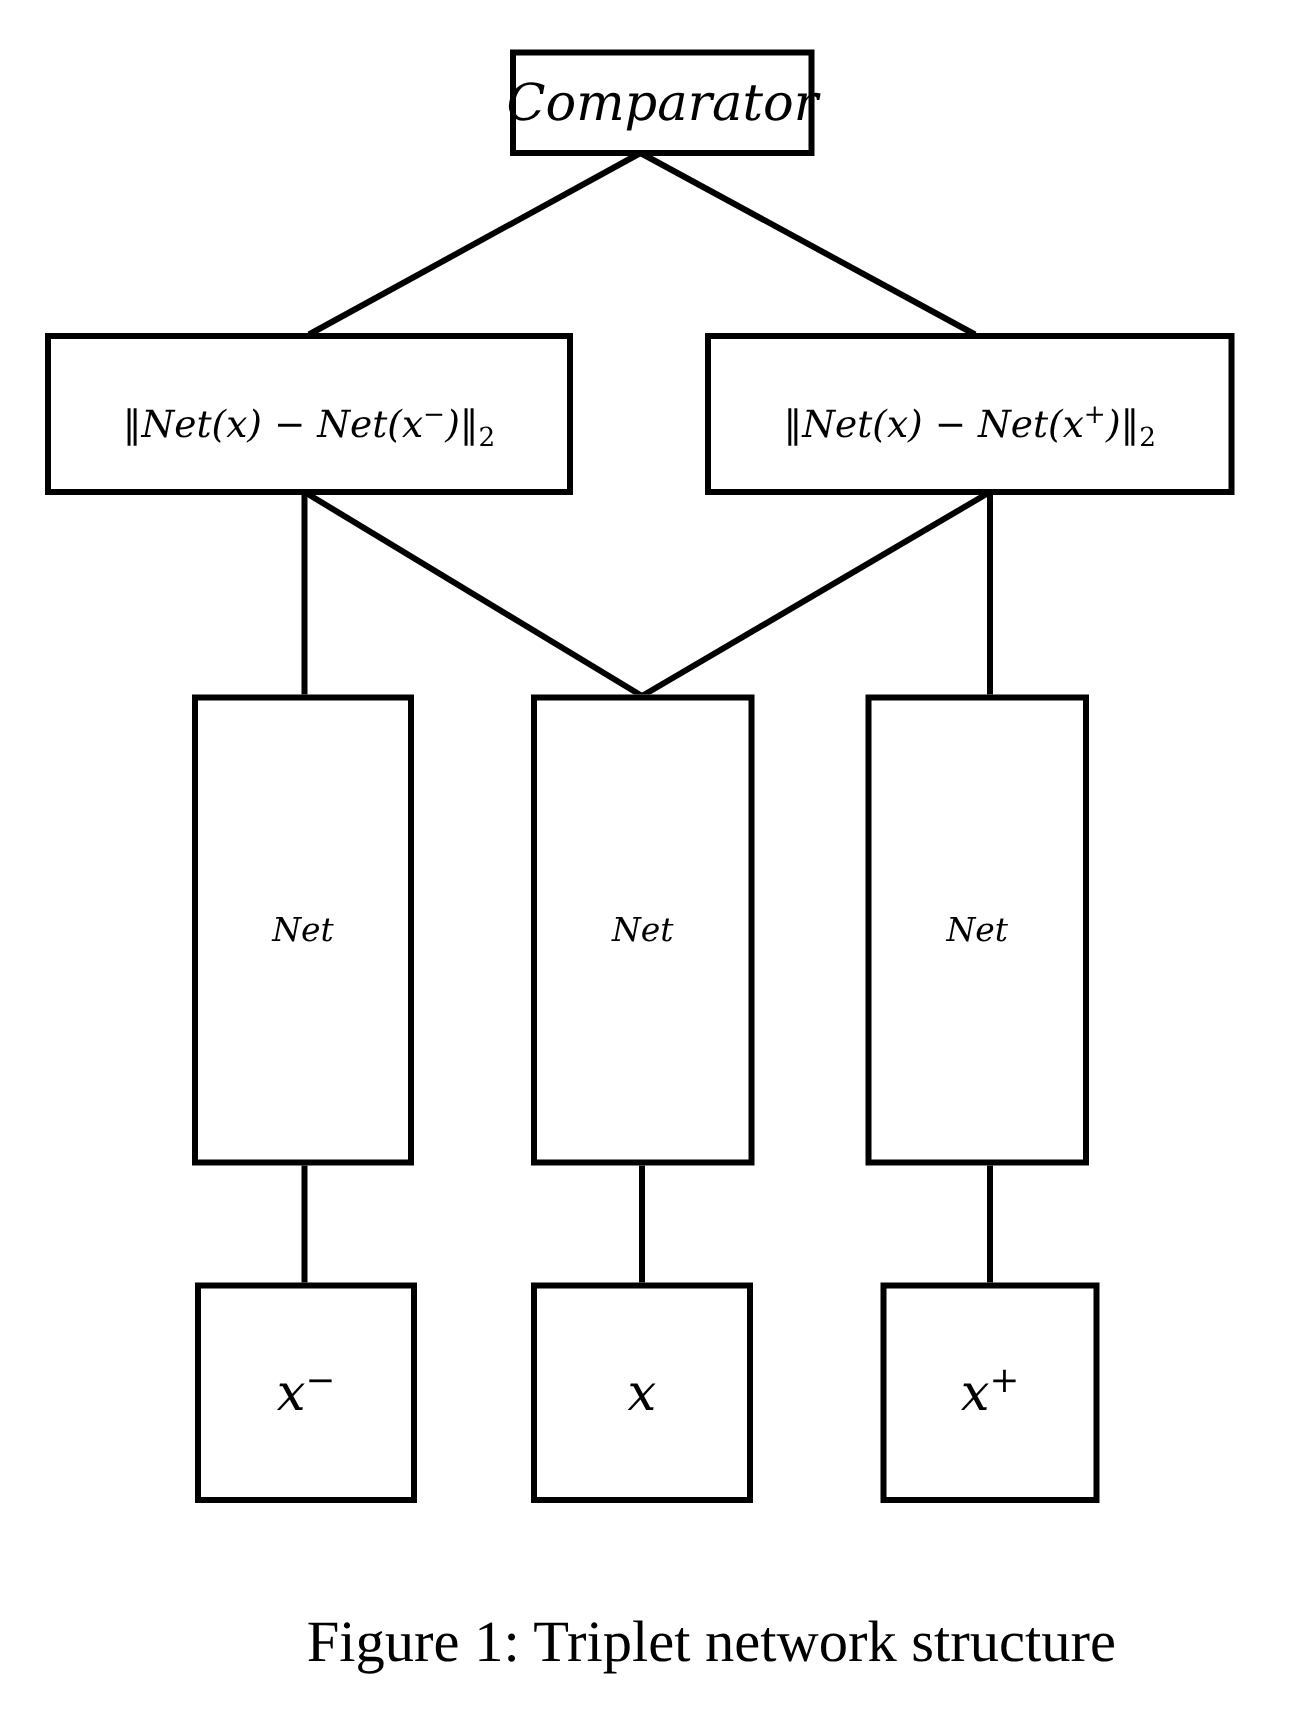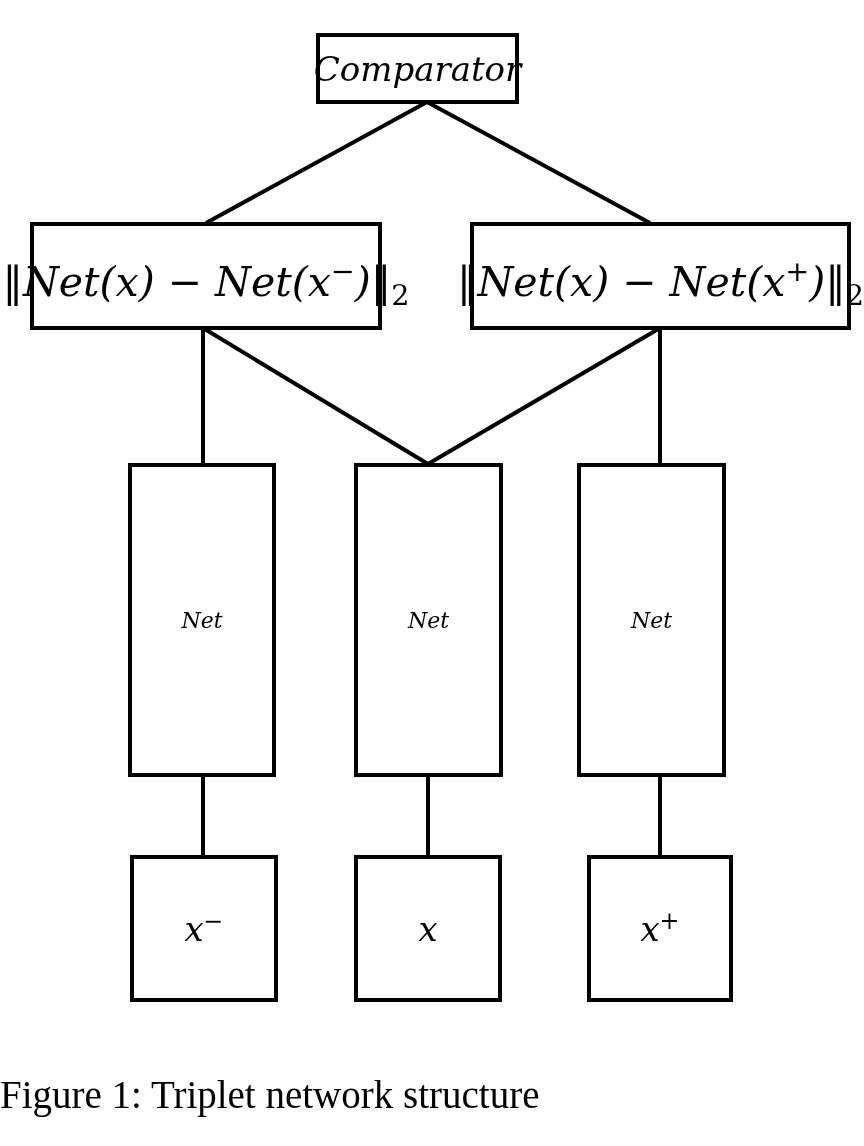--- a/index.html
+++ b/index.html
@@ -35,26 +35,26 @@
     display: flex;
     align-items: center;
     justify-content: center;
     text-align: center;
   }
   .mathit {
     font-family: "DejaVu Serif", "DejaVu Sans", serif;
     font-style: italic;
     white-space: nowrap;
   }
-  .comparator-box   { left: 316px; top: 33px;  width: 203px; height: 71px;  }
+  .comparator-box   { left: 340px; top: 33px;  width: 203px; height: 71px;  }
   .comparator-box .mathit { font-size: 34px; }
   .dist-box         { top: 222px; height: 108px; }
-  .dist-box .mathit { font-size: 41px; margin-top: 12px; }
+  .dist-box .mathit { font-size: 25px; margin-top: 12px; }
   .dist-left-box    { left: 30px;  width: 352px; }
-  .dist-right-box   { left: 470px; width: 381px; }
+  .dist-right-box   { left: 470px; width: 353px; }
   .net-box          { top: 463px; height: 314px; }
   .net-box .mathit  { font-size: 22px; }
   .net-left-box     { left: 128px; width: 148px; }
   .net-middle-box   { left: 354px; width: 149px; }
   .net-right-box    { left: 577px; width: 149px; }
   .input-box        { top: 855px; height: 147px; }
   .input-box .mathit{ font-size: 34px; }
   .input-left-box   { left: 130px; width: 148px; }
   .input-middle-box { left: 354px; width: 148px; }
   .input-right-box  { left: 587px; width: 146px; }
@@ -68,21 +68,21 @@
     font-size: 70%;
     vertical-align: sub;
     font-style: normal;
     line-height: 0;
   }
   .caption {
     position: absolute;
     left: 0;
     top: 1072px;
     width: 744px;
-    text-align: left;
+    text-align: right;
     font-family: "Liberation Serif", serif;
     font-style: normal;
     font-size: 39px;
     color: #000000;
   }
 </style>
 </head>
 <body>
 
 <div class="canvas">

